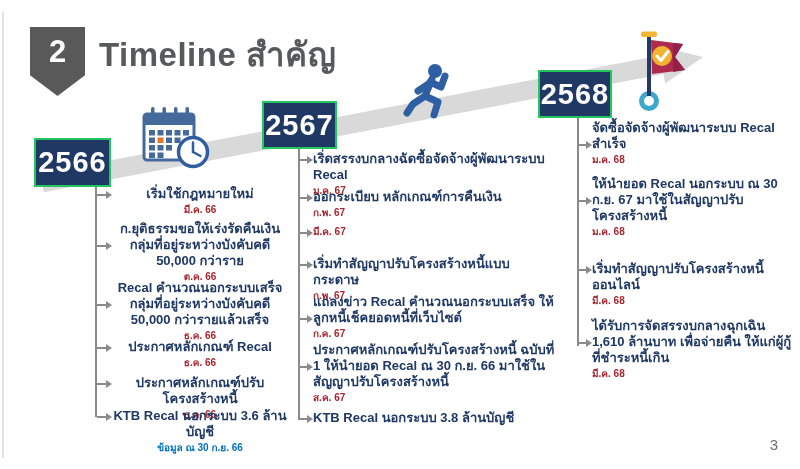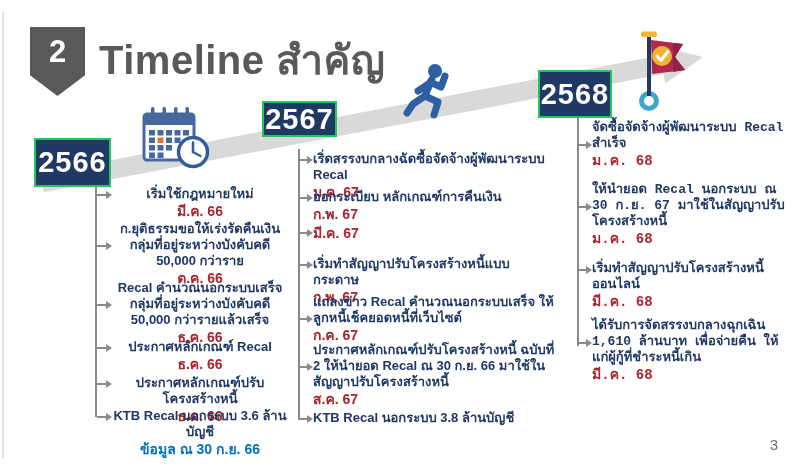--- a/index.html
+++ b/index.html
@@ -9,51 +9,51 @@
     -webkit-font-smoothing:antialiased;
   }
   .edge-strip{position:absolute;left:2px;top:12px;width:2px;height:446px;background:#e2e2e2;}
   
   .num-badge{
     position:absolute;left:30px;top:27px;width:55px;height:69px;background:#595959;
     clip-path:polygon(0 0,100% 0,100% 70%,50% 100%,0 70%);
     color:#fff;font-size:31px;font-weight:700;display:flex;justify-content:center;
     padding-top:7px;box-sizing:border-box;
   }
-  .slide-title{position:absolute;left:99px;top:28px;font-size:40px;font-weight:800;color:#58595b;letter-spacing:.5px;}
+  .slide-title{position:absolute;left:99px;top:28px;font-size:33px;font-weight:800;color:#58595b;letter-spacing:.5px;}
   
   .art{position:absolute;left:0;top:0;width:800px;height:469px;}
   .icon-abs{position:absolute;}
   
   .year-badge{
     position:absolute;background:#1f3864;border:2px solid #22c55e;box-sizing:border-box;
     color:#ffffff;display:flex;align-items:center;justify-content:center;
     font-weight:700;font-size:29px;letter-spacing:1px;
   }
   .yb-2566{left:26px;top:138px;width:77px;height:49px;margin-left:8px;}
-  .yb-2567{left:262px;top:101px;width:75px;height:36px;}
+  .yb-2567{left:262px;top:101px;width:75px;height:48px;}
   .yb-2568{left:538px;top:70px;width:74px;height:48px;}
   
   .vline{position:absolute;width:0;border-left:2px solid #8a8a8a;}
   .vl-1{left:95px;top:187px;height:230px;}
   .vl-2{left:298px;top:149px;height:270px;}
   .vl-3{left:577px;top:118px;height:228px;}
   
   .item{position:absolute;}
   .item::before{content:"";position:absolute;left:-15px;top:8px;width:9px;border-top:2px solid #8a8a8a;}
   .item::after{content:"";position:absolute;left:-6px;top:5px;width:0;height:0;
     border-top:4px solid transparent;border-bottom:4px solid transparent;border-left:6px solid #8a8a8a;}
   .item.l2::before{top:24px;}
   .item.l2::after{top:21px;}
   .item .t{color:#1f3864;font-weight:700;font-size:13px;line-height:1.22;}
-  .item .d{color:#a8262e;font-weight:700;font-size:14px;line-height:1.1;margin-top:2px;}
+  .item .d{color:#a8262e;font-weight:700;font-size:10px;line-height:1.1;margin-top:2px;}
   .item .d.blue{color:#0070c0;}
   .col1 .item{left:112px;width:176px;text-align:center;}
   .col2 .item{left:313px;width:242px;}
-  .col3 .item{left:592px;width:202px;font-family:Liberation Mono, monospace;}
+  .col3 .item{left:592px;width:202px;}
   .page-num{position:absolute;right:22px;bottom:16px;color:#6d6d6d;font-size:15px;font-weight:400;}
 </style>
 </head>
 <body>
 
 <div class="edge-strip"></div>
 
 <div class="num-badge">
   <span>2</span>
 </div>
@@ -171,34 +171,34 @@
   </div>
   <div class="item" style="top:256px">
     <div class="t">เริ่มทำสัญญาปรับโครงสร้างหนี้แบบกระดาษ</div>
     <div class="d">ก.พ. 67</div>
   </div>
   <div class="item l2" style="top:294px">
     <div class="t">แถลงข่าว Recal คำนวณนอกระบบเสร็จ ให้ลูกหนี้เช็คยอดหนี้ที่เว็บไซต์</div>
     <div class="d">ก.ค. 67</div>
   </div>
   <div class="item l2" style="top:342px">
-    <div class="t">ประกาศหลักเกณฑ์ปรับโครงสร้างหนี้ ฉบับที่ 2 ให้นำยอด Recal ณ 30 ก.ย. 66 มาใช้ในสัญญาปรับโครงสร้างหนี้</div>
+    <div class="t">ประกาศหลักเกณฑ์ปรับโครงสร้างหนี้ ฉบับที่ 1 ให้นำยอด Recal ณ 30 ก.ย. 66 มาใช้ในสัญญาปรับโครงสร้างหนี้</div>
     <div class="d">ส.ค. 67</div>
   </div>
   <div class="item" style="top:410px">
     <div class="t">KTB Recal นอกระบบ 3.8 ล้านบัญชี</div>
   </div>
 </div>
 
 <div class="col3">
   <div class="item l2" style="top:120px">
     <div class="t">จัดซื้อจัดจ้างผู้พัฒนาระบบ Recal สำเร็จ</div>
     <div class="d">ม.ค. 68</div>
   </div>
-  <div class="item l2" style="top:182px">
+  <div class="item l2" style="top:176px">
     <div class="t">ให้นำยอด Recal นอกระบบ ณ 30 ก.ย. 67 มาใช้ในสัญญาปรับโครงสร้างหนี้</div>
     <div class="d">ม.ค. 68</div>
   </div>
   <div class="item" style="top:261px">
     <div class="t">เริ่มทำสัญญาปรับโครงสร้างหนี้ออนไลน์</div>
     <div class="d">มี.ค. 68</div>
   </div>
   <div class="item l2" style="top:318px">
     <div class="t">ได้รับการจัดสรรงบกลางฉุกเฉิน 1,610 ล้านบาท เพื่อจ่ายคืน ให้แก่ผู้กู้ที่ชำระหนี้เกิน</div>
     <div class="d">มี.ค. 68</div>

